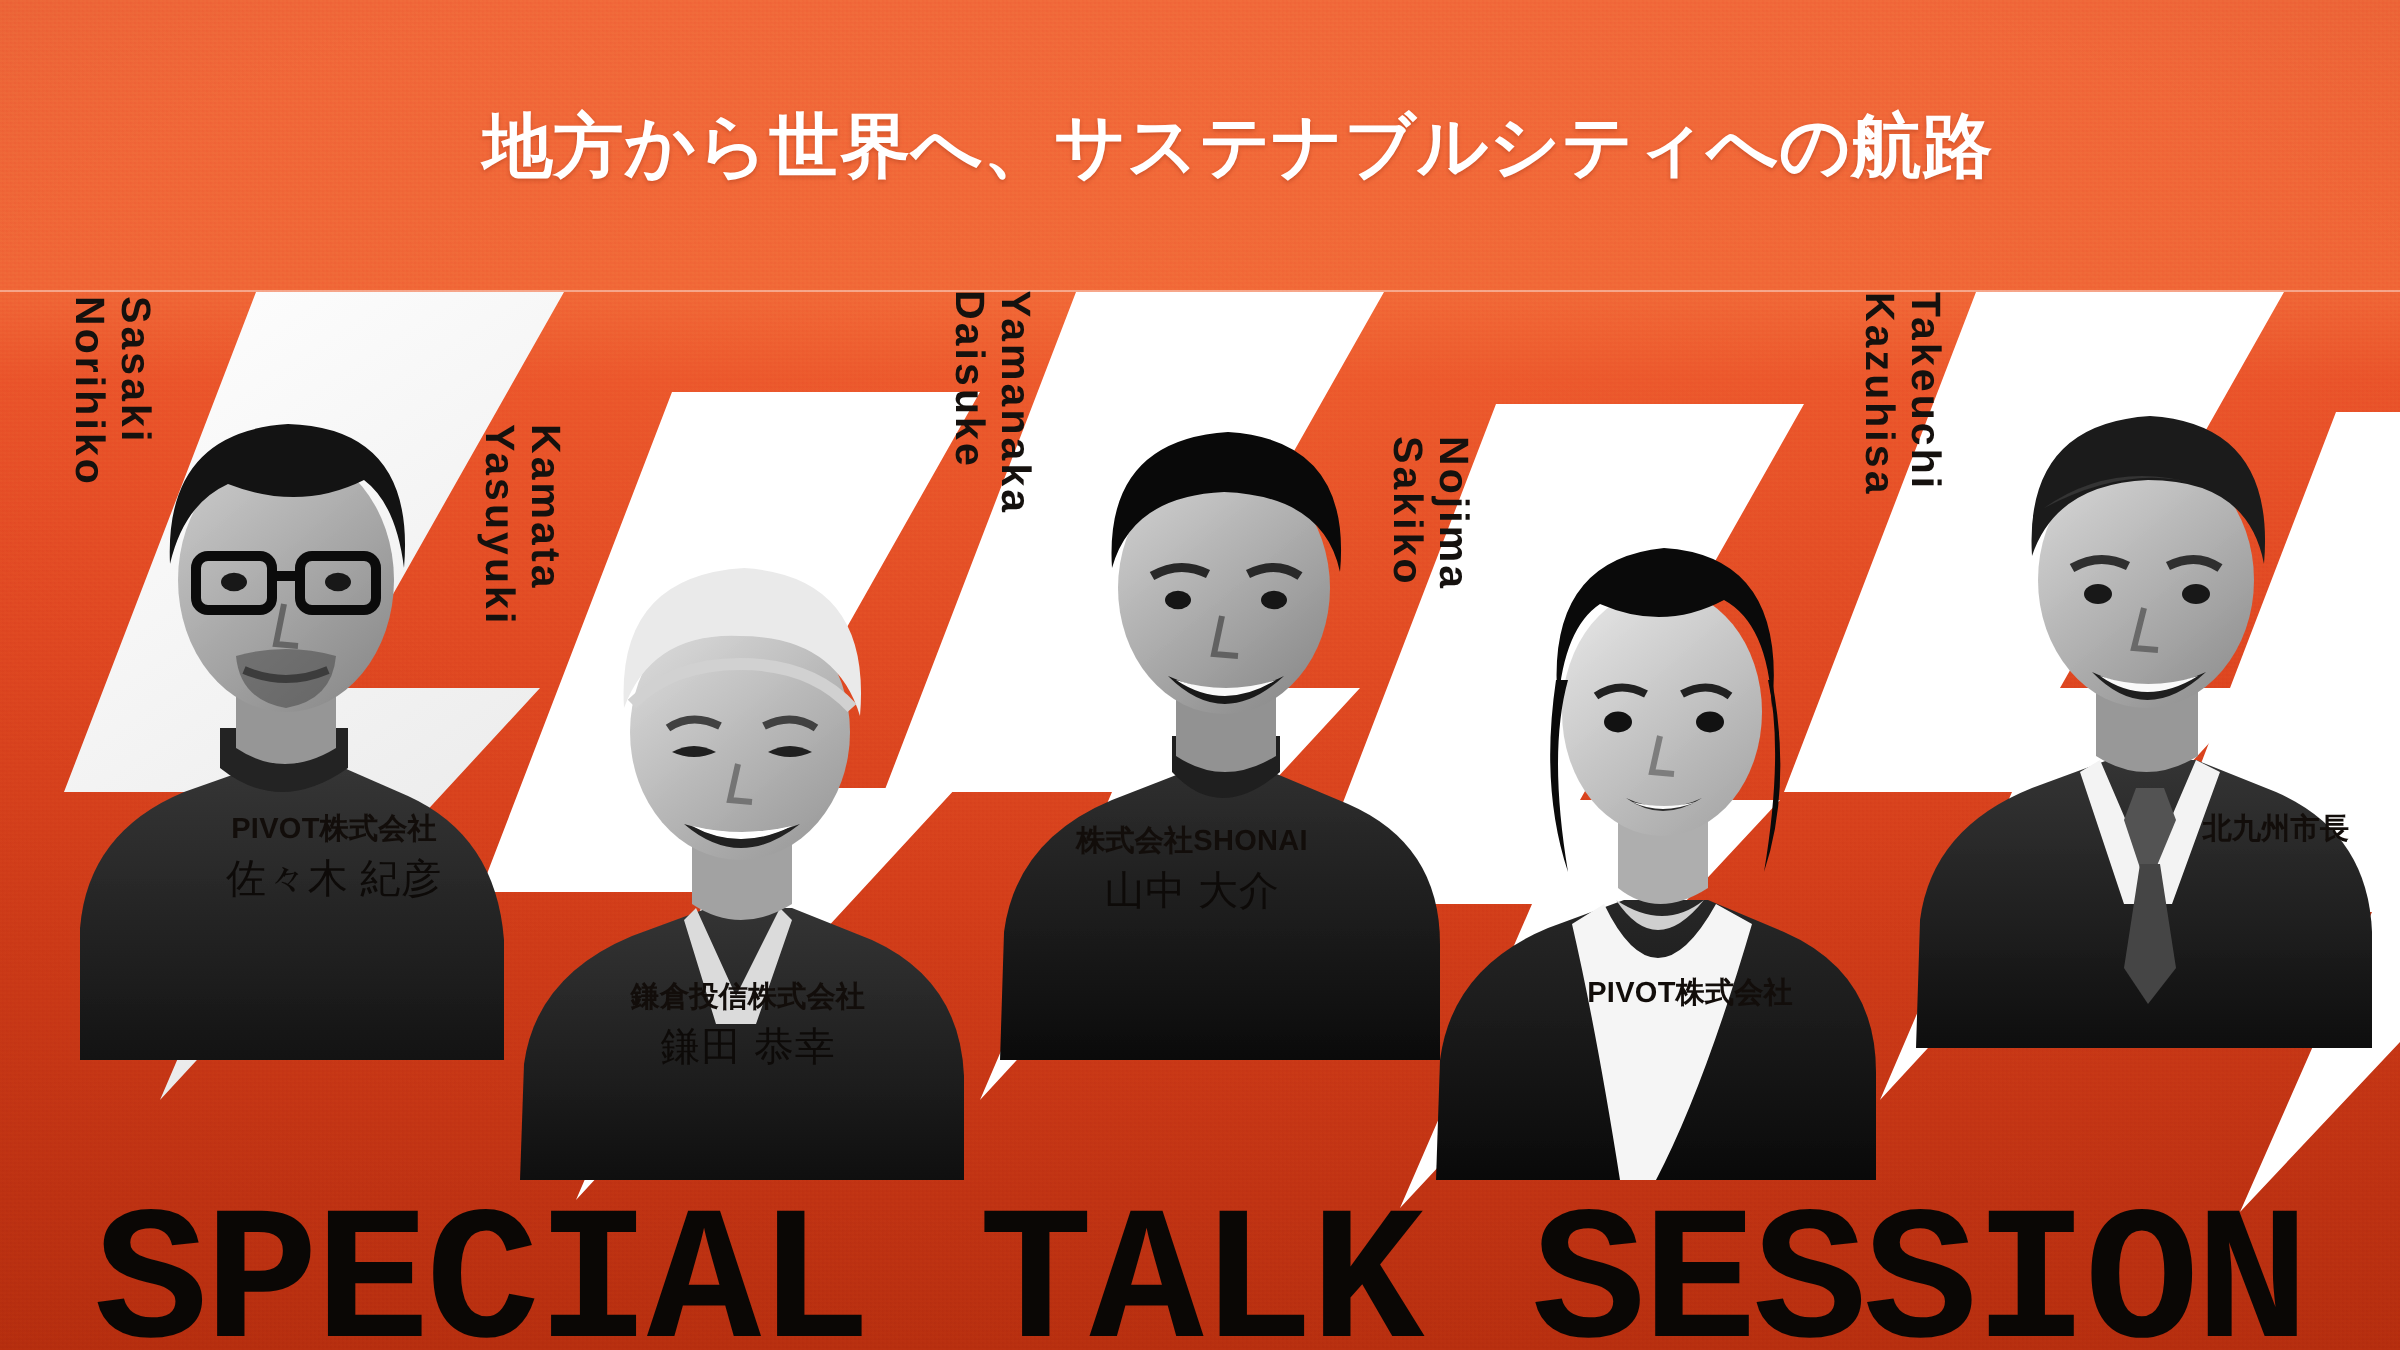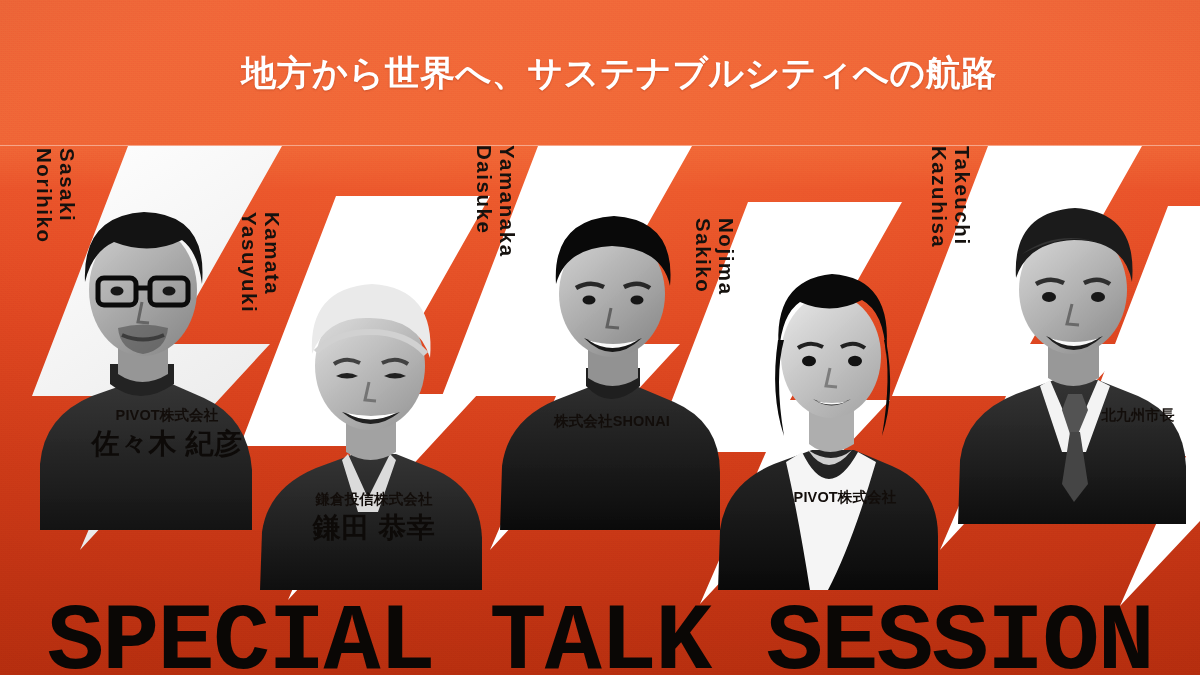--- a/index.html
+++ b/index.html
@@ -73,21 +73,21 @@
   .vname-rot .ln{display:block;}
 
   .caption{position:absolute;text-align:center;line-height:1;}
   .org{
     display:block;
     color:#120d0a;font-weight:bold;font-size:14.5px;letter-spacing:.01em;
     margin-bottom:7px;white-space:nowrap;text-align:center;
   }
   .pname{
     display:block;
-    color:#0d0a08;font-weight:bold;font-size:28px;letter-spacing:.02em;
+    color:#0d0a08;font-weight:normal;font-size:20px;letter-spacing:.02em;
     white-space:nowrap;
   }
 
   
   #headline{
     position:absolute;left:0;bottom:0;width:1200px;height:96px;z-index:40;
     overflow:hidden;
     font-family:Liberation Mono, monospace;
   }
   #headline-text{
@@ -271,22 +271,23 @@
           <path d="M84 102 Q98 94 112 101" fill="none" stroke="#332d2a" stroke-width="4.5"></path>
           <path d="M132 101 Q146 94 158 102" fill="none" stroke="#332d2a" stroke-width="4.5"></path>
           <ellipse cx="97" cy="114" rx="6.5" ry="4.6" fill="#221d1b"></ellipse>
           <ellipse cx="145" cy="114" rx="6.5" ry="4.6" fill="#221d1b"></ellipse>
           <path d="M119 122 L115 141 L127 142" fill="none" stroke="#6b625d" stroke-width="3"></path>
           <path d="M92 152 Q120 180 150 152 Q122 166 92 152 Z" fill="#241f1d"></path>
           <path d="M96 154 Q120 170 146 154 Q121 162 96 154 Z" fill="#f2f0ee"></path>
         </svg>
       </div>
 
-      <div class="caption" style="left:512px;top:414px;width:200px;">
+      <div class="caption" style="left:496px;top:414px;width:200px;">
         <span class="org">株式会社SHONAI</span>
+        <span class="pname">山中 大介</span>
       </div>
     </div>
 
     <div class="speaker">
       <div class="vname-rot" style="left:737px;top:218px;">
         <span class="ln">Nojima</span>
         <span class="ln">Sakiko</span>
       </div>
 
       <div class="portrait" style="left:712px;top:244px;">

